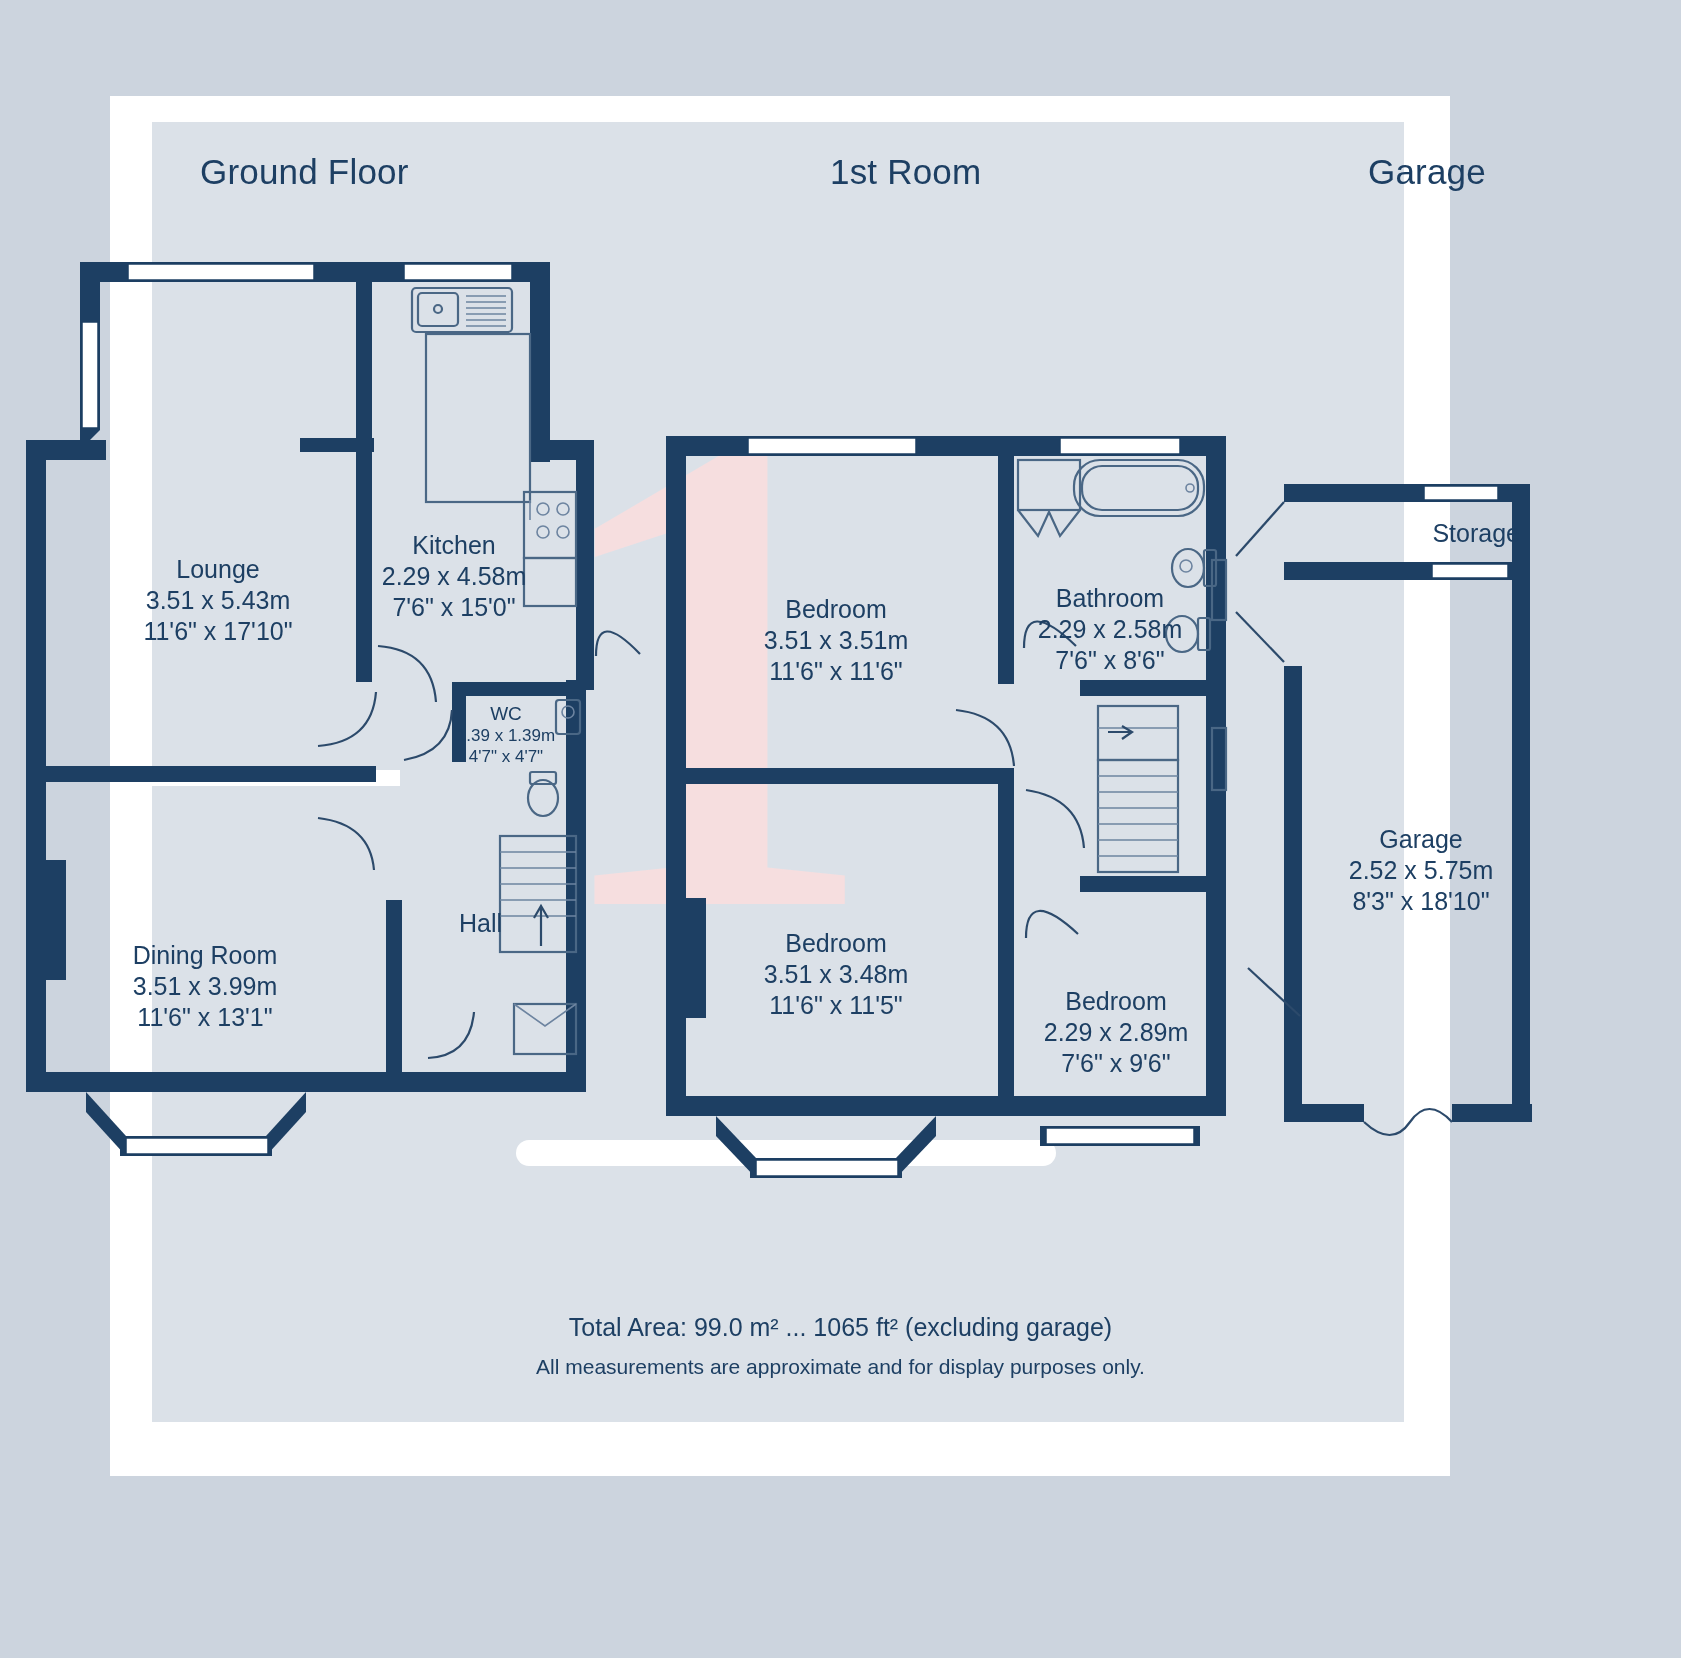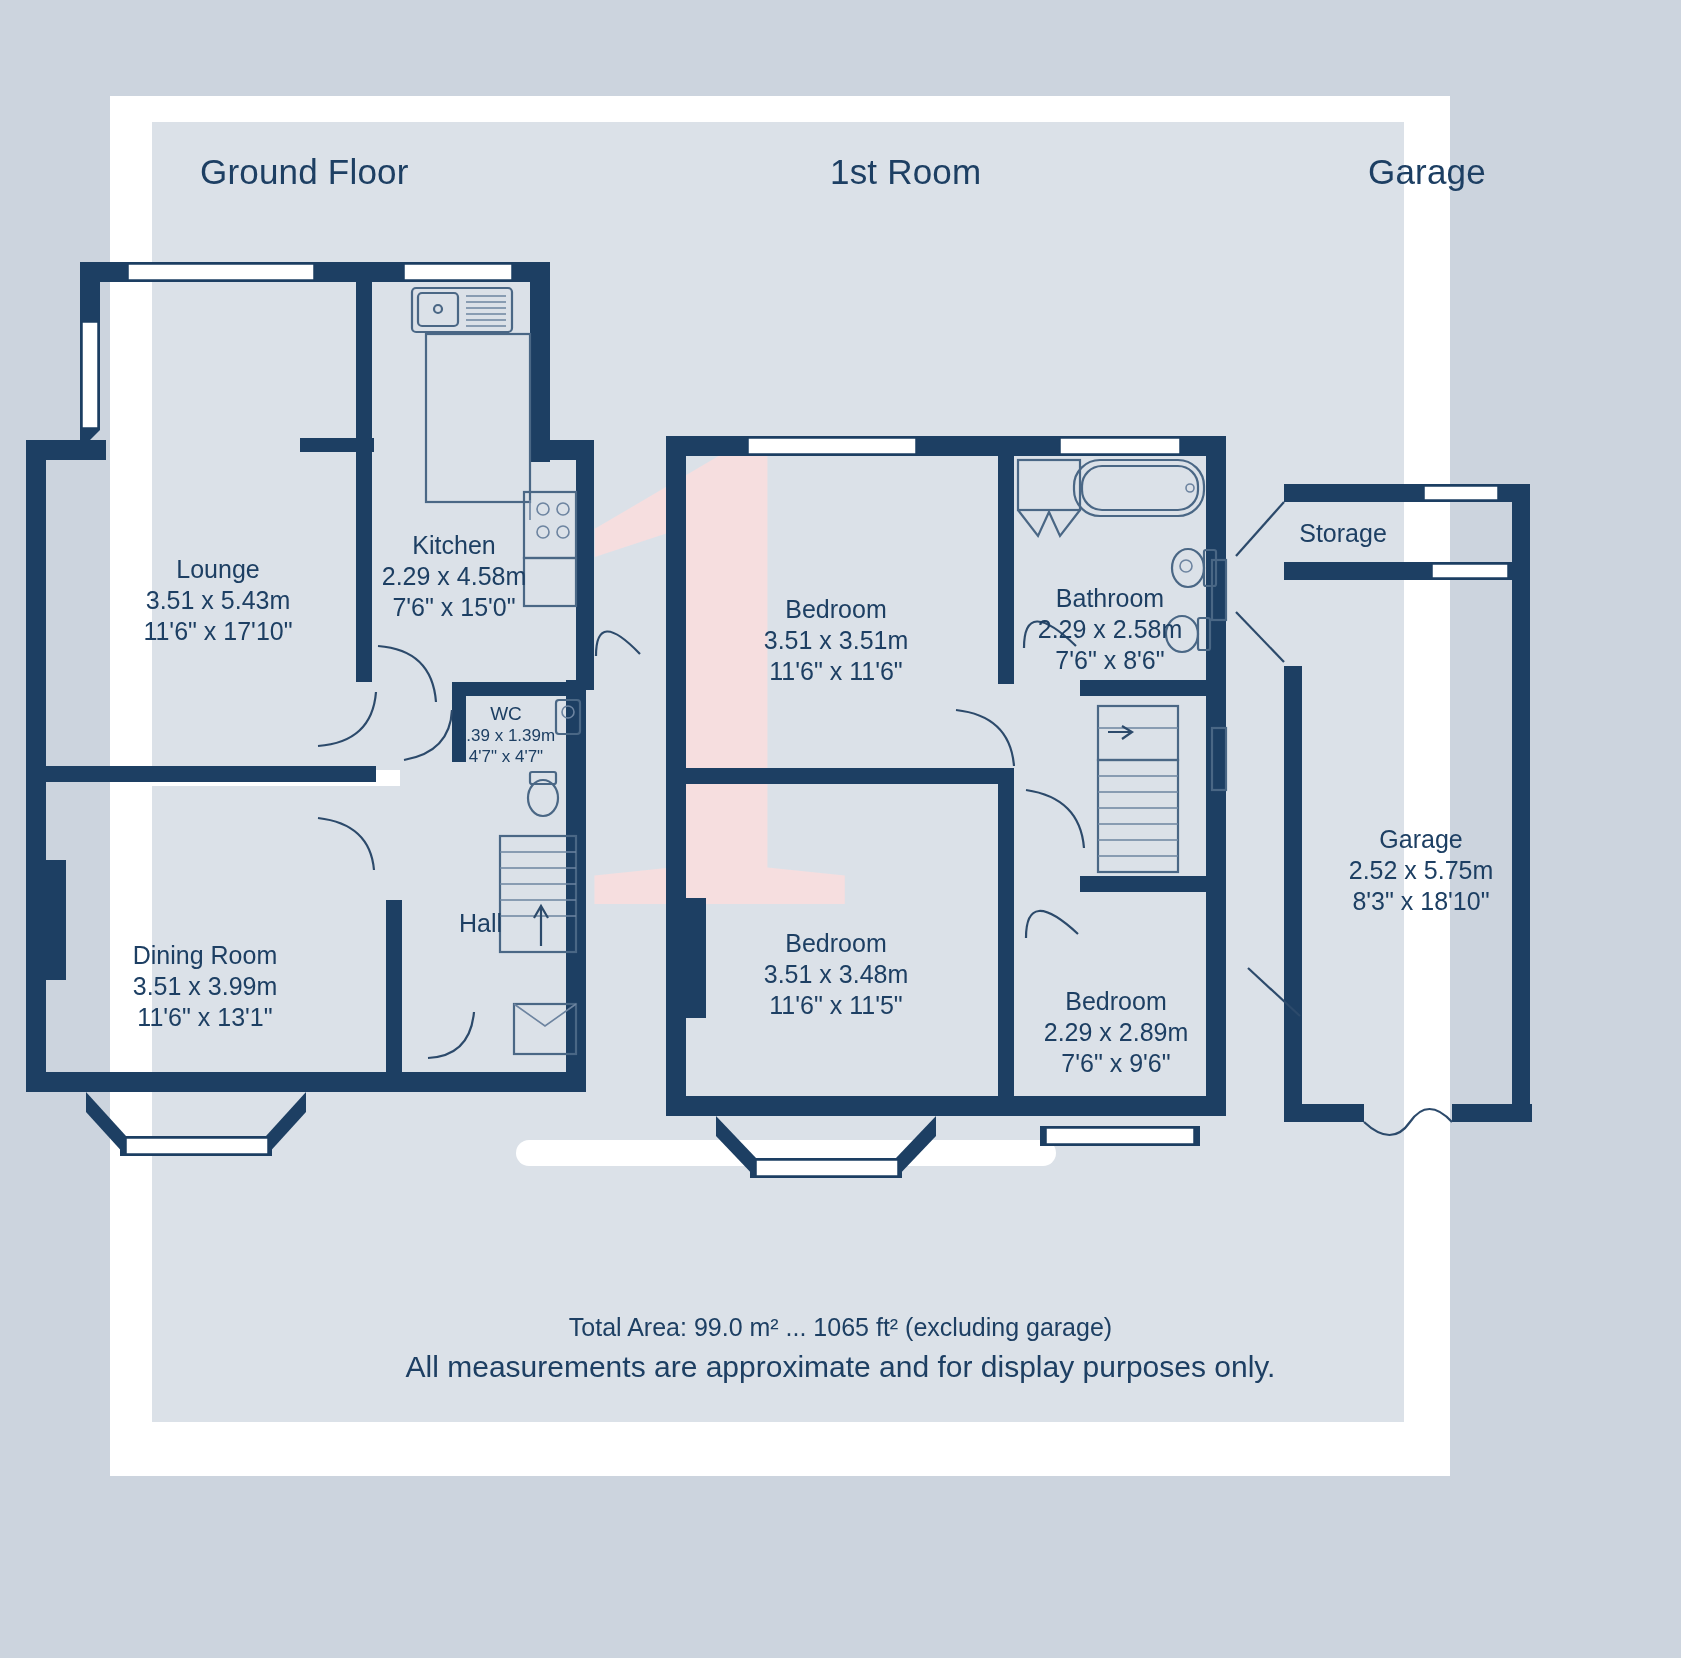--- a/index.html
+++ b/index.html
@@ -44,21 +44,21 @@
   .room .nm{font-size:25px;line-height:31px;}
   .room .mt{font-size:25px;line-height:31px;}
   .room .ft{font-size:25px;line-height:31px;}
   .room.sm .nm{font-size:19px;line-height:23px;}
   .room.sm .mt{font-size:17px;line-height:21px;}
   .room.sm .ft{font-size:17px;line-height:21px;}
 
   
   .footer{position:absolute;left:0;width:1681px;text-align:center;color:#1d3f63;}
   .footer .l1{font-size:25px;line-height:38px;}
-  .footer .l2{font-size:30px;line-height:38px;}
+  .footer .l2{font-size:21px;line-height:38px;}
 </style>
 </head>
 <body>
 
 <div id="stage">
 
   <div class="white-frame"></div>
   <div class="plan-panel"></div>
 
   <div class="mask" style="left:110px;top:96px;width:42px;height:680px;"></div>
@@ -307,21 +307,21 @@
     <div class="mt">2.29 x 2.89m</div>
     <div class="ft">7'6" x 9'6"</div>
   </div>
 
   <div class="room" style="left:1000px;top:546px;width:220px;margin-top:37px;">
     <div class="nm">Bathroom</div>
     <div class="mt">2.29 x 2.58m</div>
     <div class="ft">7'6" x 8'6"</div>
   </div>
 
-  <div class="room" style="left:1243px;top:518px;width:200px;">
+  <div class="room" style="left:1320px;top:518px;width:200px;text-align:right;">
     <div class="nm">Storage</div>
   </div>
 
   <div class="room" style="left:1308px;top:824px;width:226px;">
     <div class="nm">Garage</div>
     <div class="mt">2.52 x 5.75m</div>
     <div class="ft">8'3" x 18'10"</div>
   </div>
 
   <div class="footer" style="top:1308px;">

